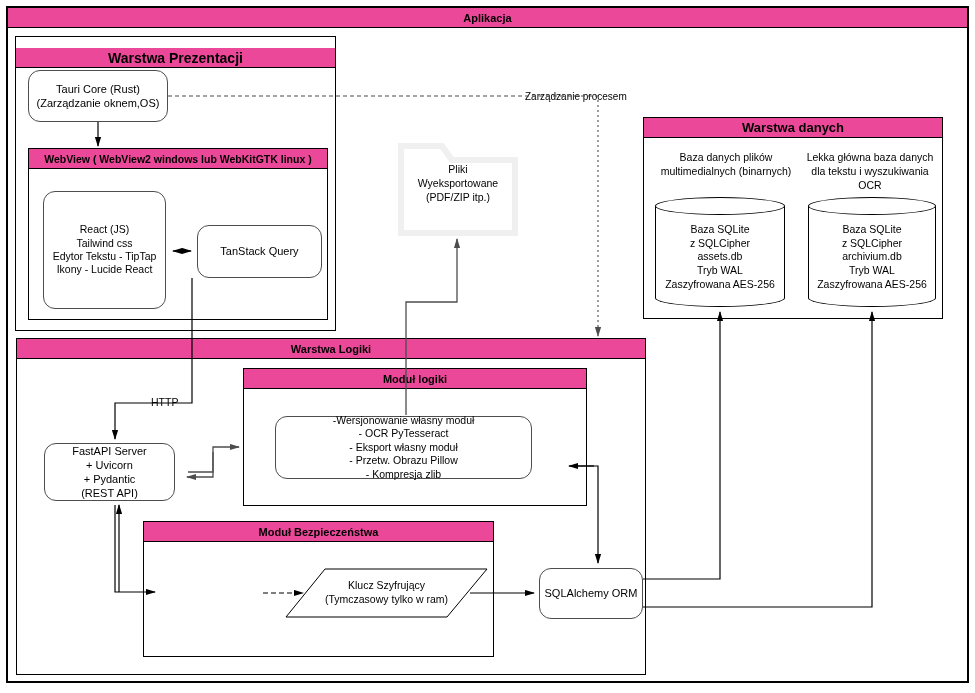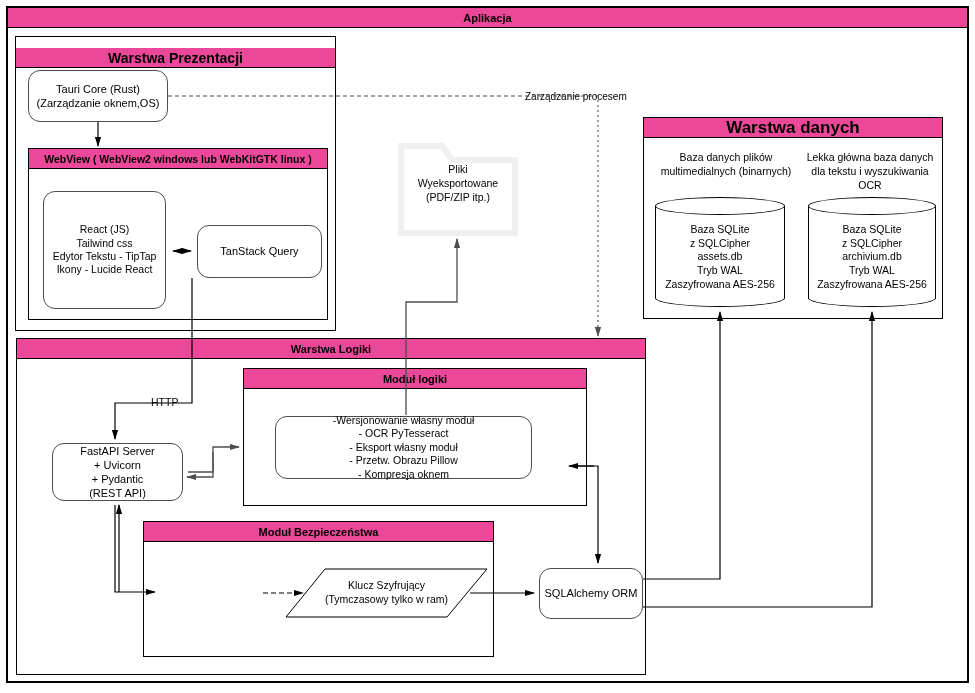--- a/index.html
+++ b/index.html
@@ -163,21 +163,21 @@
     <svg width="120" height="108" viewBox="0 0 120 108">
       <path d="M3 18 L3 105 L117 105 L117 32 L54 32 L44 18 Z" fill="#ffffff" stroke="#f0f0f0" stroke-width="6"></path>
       <path d="M3 18 L44 18 L54 32 L117 32" fill="none" stroke="#f0f0f0" stroke-width="6"></path>
     </svg>
     <div class="folder-label" style="font-size:10.5px;">Pliki
 Wyeksportowane
 (PDF/ZIP itp.)</div>
   </div>
 
   <div class="pool" style="left:643px; top:117px; width:300px; height:202px;">
-    <div class="pool-title" style="height:20px; font-size:17px;">Warstwa danych</div>
+    <div class="pool-title" style="height:20px; font-size:13px;">Warstwa danych</div>
   </div>
 
   <div class="freetext" style="left:651px; top:150px; width:150px; text-align:center; font-size:10.5px; white-space:pre-line; line-height:1.35;">Baza danych plików
 multimedialnych  (binarnych)</div>
 
   <div class="cyl" style="left:655px; top:197px; width:130px; height:110px;">
     <div class="cyl-body"></div>
     <div class="cyl-top"></div>
     <div class="cyl-label" style="font-size:10.5px;">Baza SQLite
 z SQLCipher
@@ -197,34 +197,34 @@
 z SQLCipher
 archivium.db
 Tryb WAL
 Zaszyfrowana AES-256</div>
   </div>
 
   <div class="pool" style="left:16px; top:338px; width:630px; height:337px;">
     <div class="pool-title" style="height:20px; font-size:11px;">Warstwa Logiki</div>
   </div>
 
-  <div class="node" style="left:52px; top:443px; width:131px; height:58px; font-size:11px;">FastAPI Server
+  <div class="node" style="left:44px; top:443px; width:131px; height:58px; font-size:11px;">FastAPI Server
 + Uvicorn
 + Pydantic
 (REST API)</div>
 
   <div class="pool" style="left:243px; top:368px; width:344px; height:138px;">
     <div class="pool-title" style="height:20px; font-size:11px;">Moduł logiki</div>
   </div>
 
   <div class="node" style="left:275px; top:416px; width:257px; height:63px; font-size:10.5px;">-Wersjonowanie własny moduł
 - OCR PyTesseract
 - Eksport własny moduł
 - Przetw. Obrazu Pillow
-- Kompresja oknem</div>
+- Kompresja zlib</div>
 
   <div class="pool" style="left:143px; top:521px; width:351px; height:136px;">
     <div class="pool-title" style="height:20px; font-size:11px;">Moduł Bezpieczeństwa</div>
   </div>
 
 
   <div class="para-wrap" style="left:285px; top:568px; width:203px; height:50px;">
     <svg width="203" height="50" viewBox="0 0 203 50">
       <polygon points="40,1 202,1 162,49 1,49" fill="#ffffff" stroke="#000000" stroke-width="1"></polygon>
     </svg>

